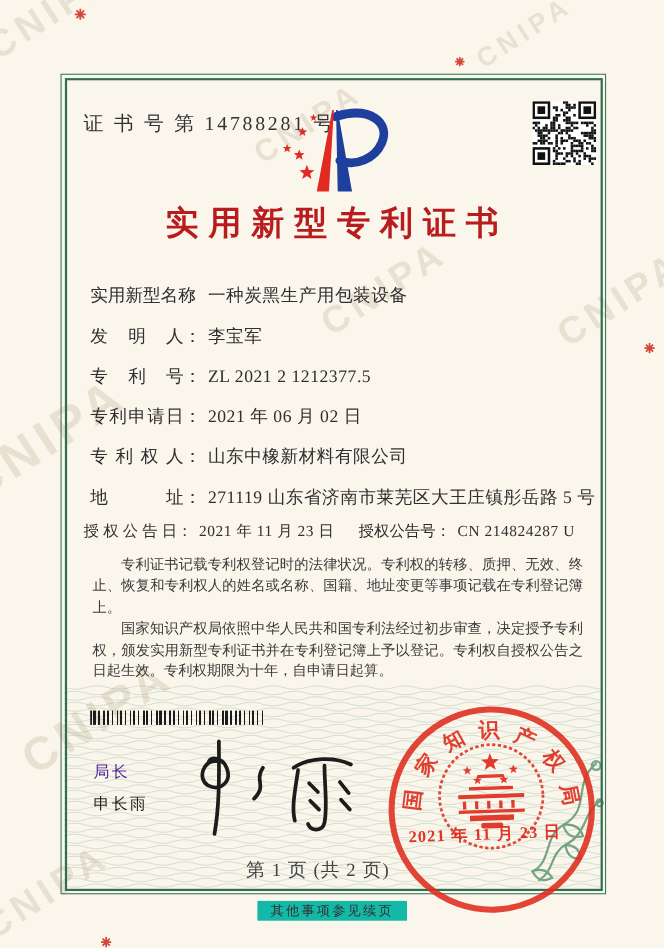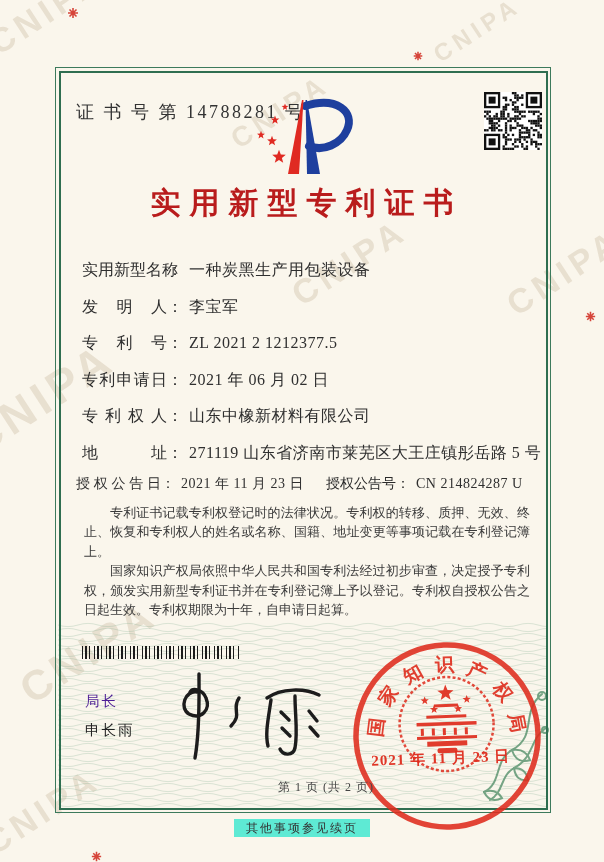--- a/index.html
+++ b/index.html
@@ -43,24 +43,24 @@
   .sig-name{position:absolute;left:85px;top:721px;font-size:14.5px;letter-spacing:2px;color:#222;}
   .signature{position:absolute;left:163px;top:668px;}
   
   .seal{position:absolute;left:347px;top:636px;width:200px;height:200px;transform:rotate(-2deg);}
   .seal-char{position:absolute;width:20px;height:22px;font-size:19px;font-weight:bold;
              color:rgba(222,43,28,0.90);text-align:center;line-height:22px;}
   .seal-date{position:absolute;left:0;right:14px;top:113px;text-align:center;font-size:15px;
              font-weight:bold;letter-spacing:1px;color:rgba(222,43,28,0.95);}
   
   .page-info{position:absolute;left:55px;top:779px;width:468px;text-align:center;
-             font-size:12px;letter-spacing:1px;color:#444;margin-left:37px;}
+             font-size:17px;letter-spacing:1px;color:#444;}
   .cont-note{position:absolute;left:0;top:820px;width:604px;text-align:center;font-size:12px;
              letter-spacing:2px;color:#333;}
-  .cont-note span{background:#5eead4;padding:2px 12px;}
+  .cont-note span{background:#14b8a6;padding:2px 12px;}
   .guilloche,.flourish,.secmark{position:absolute;pointer-events:none;}
 </style>
 </head>
 <body>
 
 <div class="page">
 
   <div class="wm-layer">
       <span class="wm" style="left: -18px; top: -8px; font-size: 34px;">CNIPA</span>
       <span class="wm" style="left: 225px; top: 96px; font-size: 28px;">CNIPA</span>

